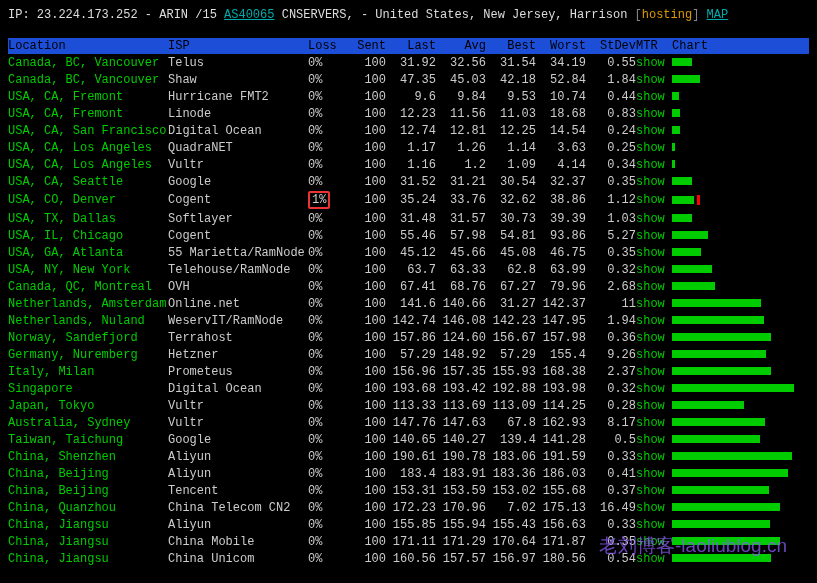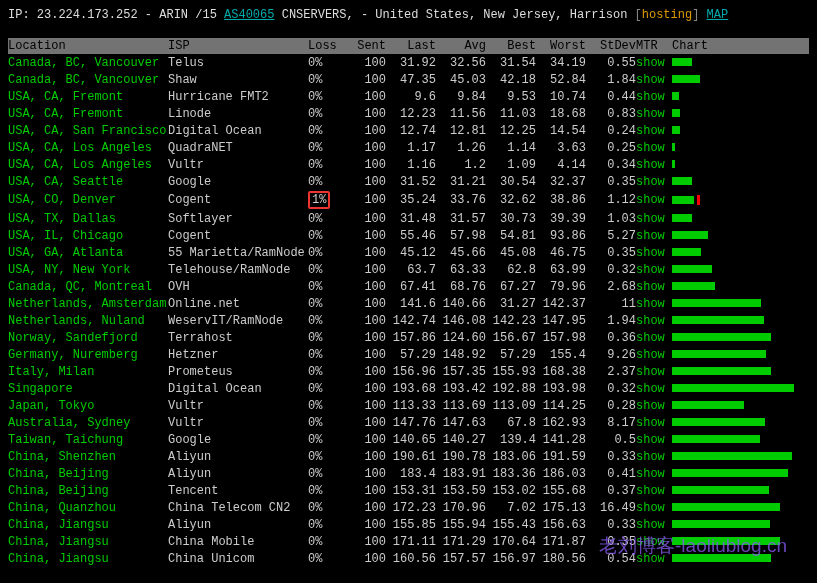--- a/index.html
+++ b/index.html
@@ -2,21 +2,21 @@
 <html><head>
 <meta charset="utf-8">
 <style>
   html,body{margin:0;padding:0;background:#000;font-family:'Courier New',monospace;font-size:12px;color:#ccc;width:817px;height:583px;overflow:hidden}
   .wrap{padding:4px 8px}
   .hdr{color:#ddd;margin:4px 0 16px 0;white-space:nowrap}
   .hdr .link{color:#0aa;text-decoration:underline}
   .hdr .br-open,.hdr .br-close{color:#888}
   .hdr .hosting{color:#d90}
   table{border-collapse:collapse;width:100%;table-layout:fixed}
-  tr.head td{background:#737373;color:#000;font-weight:normal}
+  tr.head td{background:#1d4ed8;color:#000;font-weight:normal}
   td{padding:1px 0;white-space:nowrap;overflow:hidden}
   .c-loc{width:160px;color:#0c0}
   .c-isp{width:140px;color:#ccc}
   .c-loss{width:38px;color:#ccc;padding-right:6px}
   .c-sent{width:34px;text-align:right;color:#ccc;padding-right:4px}
   .c-num{width:46px;text-align:right;color:#ccc;padding-right:4px}
   .c-stdev{width:46px;text-align:right;color:#ccc;}
   .c-mtr{width:36px;color:#0c0}
   .c-chart{color:#ccc}
   tr.head .c-loc,tr.head .c-isp,tr.head .c-mtr{color:#000}

